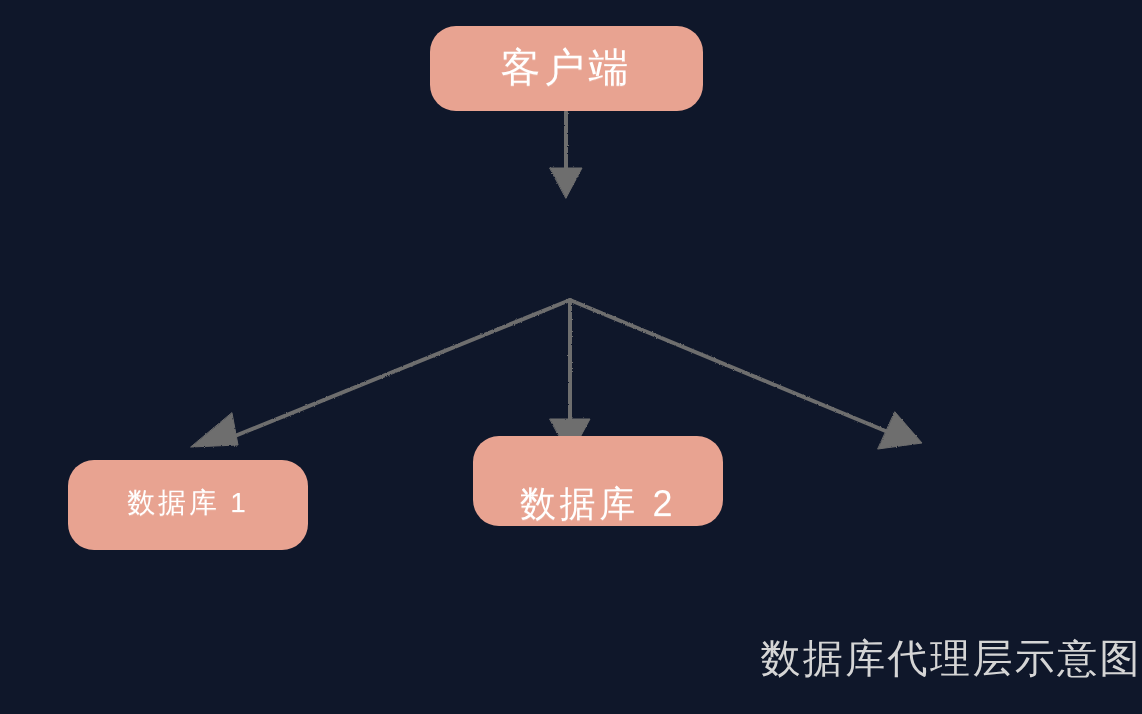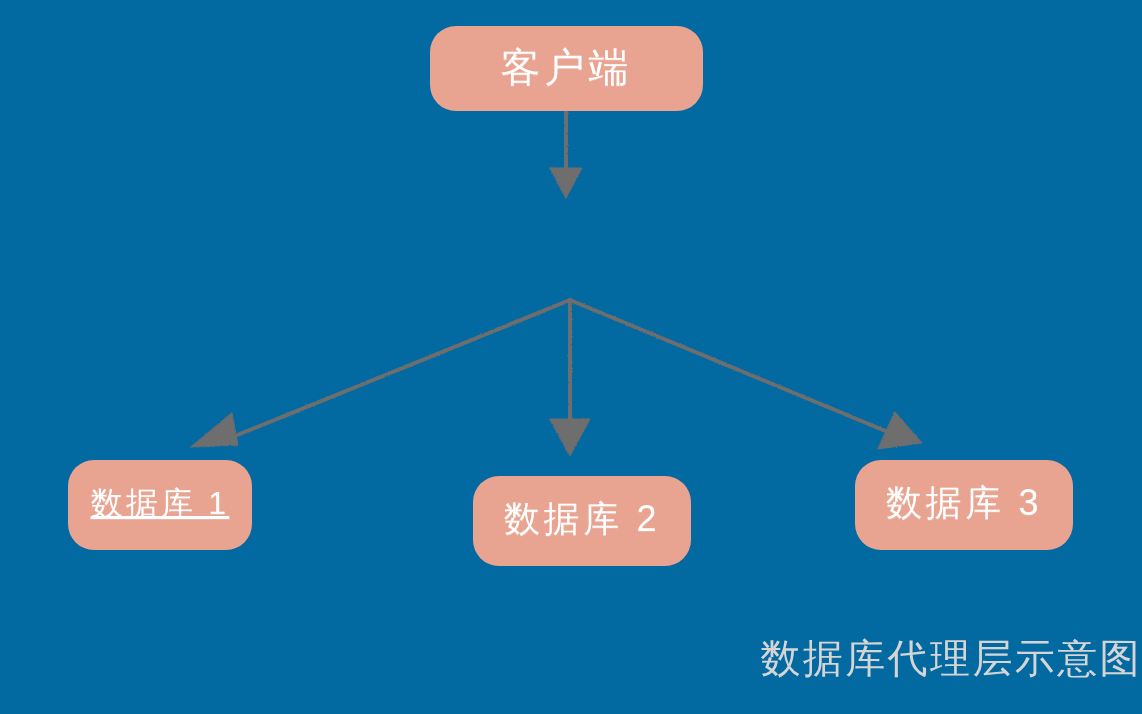--- a/index.html
+++ b/index.html
@@ -7,21 +7,21 @@
     padding: 0;
     background: #ffffff;
   }
   body {
     font-family: "Liberation Sans", sans-serif;
   }
   #canvas {
     position: relative;
     width: 1142px;
     height: 714px;
-    background: #0369a1;
+    background: #0f172a;
     overflow: hidden;
   }
   #edges {
     position: absolute;
     left: 0;
     top: 0;
     width: 1142px;
     height: 714px;
     pointer-events: none;
   }
@@ -57,31 +57,31 @@
     left: 430px;
     top: 206px;
     width: 273px;
     height: 85px;
     font-size: 40px;
   }
   
   #node-db1 {
     left: 68px;
     top: 460px;
-    width: 184px;
+    width: 240px;
     height: 90px;
-    font-size: 32px;
-    text-decoration: underline;
+    font-size: 28px;
   }
   #node-db2 {
     left: 473px;
-    top: 476px;
-    width: 218px;
+    top: 436px;
+    width: 250px;
     height: 90px;
     font-size: 36px;
+    align-items: flex-end;
   }
   #node-db3 {
     left: 855px;
     top: 460px;
     width: 218px;
     height: 90px;
     font-size: 36px;
   }
   #caption {
     position: absolute;
@@ -138,19 +138,16 @@
 
 
   <div class="node" id="node-db1">
     <span class="node-label">数据库 1</span>
   </div>
 
   <div class="node" id="node-db2">
     <span class="node-label">数据库 2</span>
   </div>
 
-  <div class="node" id="node-db3">
-    <span class="node-label">数据库 3</span>
-  </div>
 
   <div id="caption">数据库代理层示意图</div>
 
 </div>
 
 </body></html>

